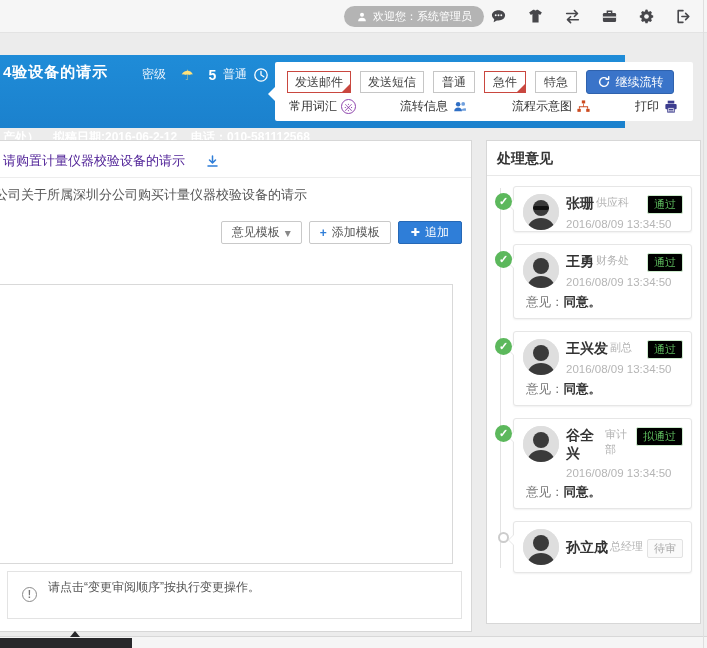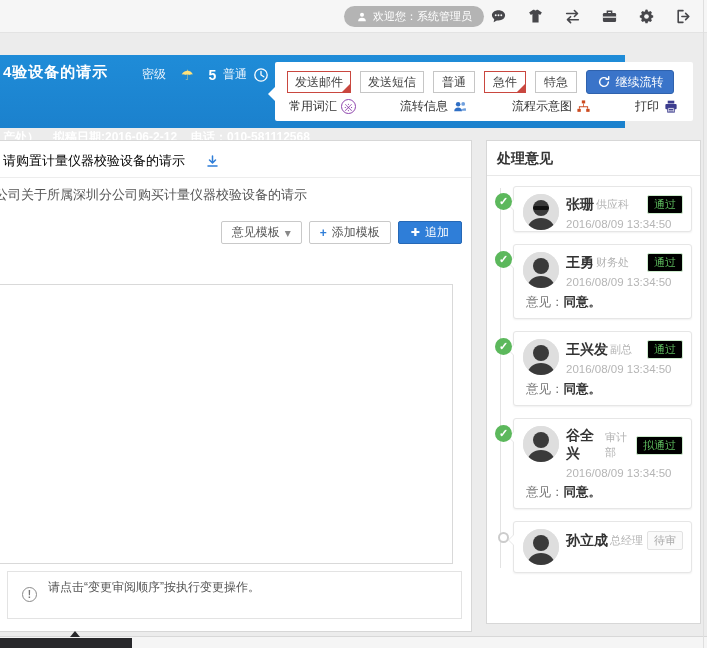--- a/index.html
+++ b/index.html
@@ -29,21 +29,21 @@
   .sbtn.red { border-color:#c9473f; }
   .sbtn.red:after { content:""; position:absolute; right:0; bottom:0; border-style:solid; border-width:0 0 8px 8px; border-color:transparent transparent #c9473f transparent; }
   .w64 { width:64px; } .w42 { width:42px; }
   .btn-primary { height:24px; width:88px; background:#3a74c9; border:1px solid #2f62ad; border-radius:3px; color:#fff; font-size:12px; display:flex; align-items:center; justify-content:center; gap:5px; cursor:pointer; }
   .link-row { position:absolute; left:14px; right:14px; top:36px; display:flex; justify-content:space-between; align-items:center; }
   .hlink { display:flex; align-items:center; gap:4px; font-size:12px; color:#333; cursor:pointer; }
   .circ-word { width:15px; height:15px; border:1px solid #8e44ad; color:#8e44ad; border-radius:50%; font-size:10px; display:flex; align-items:center; justify-content:center; }
 
   
   .doc-panel { position:absolute; left:-10px; top:140px; width:482px; height:492px; background:#fff; border:1px solid #d7d7d7; }
-  .att-line { position:absolute; left:12px; top:11px; font-size:13px; color:#000000; display:flex; align-items:center; gap:20px; }
+  .att-line { position:absolute; left:12px; top:11px; font-size:13px; color:#4c1d95; display:flex; align-items:center; gap:20px; }
   .doc-div1 { position:absolute; left:0; right:0; top:36px; border-bottom:1px solid #ededed; }
   .doc-line2 { position:absolute; left:4px; top:45px; font-size:13px; color:#555; }
   .doc-toolbar { position:absolute; right:9px; top:80px; display:flex; gap:7px; align-items:center; }
   .tbtn { height:23px; background:#fff; border:1px solid #c9c9c9; border-radius:2px; font-size:12px; color:#555; display:flex; align-items:center; justify-content:center; gap:5px; padding:0 10px; cursor:pointer; }
   .tbtn .plus { color:#2f7ed8; font-weight:bold; }
   .tbtn-primary { height:23px; background:#2f7ed8; border:1px solid #2668b5; border-radius:2px; color:#fff; font-size:12px; display:flex; align-items:center; gap:5px; padding:0 12px; cursor:pointer; }
   .editor { position:absolute; left:-4px; top:143px; width:466px; height:280px; border:1px solid #d9d9d9; background:#fff; resize:none; outline:none; font-family:"Liberation Sans",sans-serif; }
   .notice-box { position:absolute; left:16px; right:9px; top:430px; height:48px; border:1px solid #e3e3e3; background:#fff; }
   .info-ico { position:absolute; left:14px; top:15px; width:15px; height:15px; border:1px solid #8a8a8a; border-radius:50%; color:#777; font-size:10px; font-weight:bold; display:flex; align-items:center; justify-content:center; }
   .notice-text { position:absolute; left:40px; top:7px; font-size:12px; color:#555; line-height:17px; }
@@ -53,21 +53,21 @@
   .op-header { padding:9px 18px 7px 10px; font-size:14px; font-weight:bold; color:#333; border-bottom:1px solid #e8e8e8; }
   .timeline { position:relative; padding-top:10px; }
   .tl-line { position:absolute; left:13px; top:12px; height:380px; width:1px; background:#e3e3e3; }
   .op-card { position:relative; margin:0 8px 12px 26px; background:#fff; border:1px solid #e6e6e6; border-radius:3px; box-shadow:0 1px 2px rgba(0,0,0,.06); }
   .op-card:before { content:""; position:absolute; left:-6px; top:12px; border-top:6px solid transparent; border-bottom:6px solid transparent; border-right:6px solid #e6e6e6; }
   .op-card:after { content:""; position:absolute; left:-5px; top:13px; border-top:5px solid transparent; border-bottom:5px solid transparent; border-right:5px solid #fff; }
   .chk { position:absolute; left:-19px; top:6px; width:17px; height:17px; border-radius:50%; background:#5cb85c; color:#fff; font-size:11px; font-weight:bold; display:flex; align-items:center; justify-content:center; z-index:2; }
   .chk.pending { width:11px; height:11px; left:-16px; top:10px; background:#fff; border:2px solid #ccc; }
   .card-head { position:relative; padding:8px 8px 0 52px; min-height:44px; }
   .avatar { position:absolute; left:9px; top:7px; width:36px; height:36px; border-radius:50%; overflow:hidden; background:#e3e3e3; }
-  .nm-row { display:flex; align-items:center; gap:2px; }
+  .nm-row { display:flex; align-items:flex-start; gap:2px; }
   .nm { font-size:14px; font-weight:bold; color:#333; }
   .dept { font-size:11px; color:#b3b3b3; }
   .badge { margin-left:auto; font-size:11px; padding:1px 6px; border-radius:2px; white-space:nowrap; }
   .badge.ok { color:#5cb85c; background:#000000; border:1px solid #cdeccd; }
   .badge.wait { color:#aaa; background:#fafafa; border:1px solid #e2e2e2; }
   .date { font-size:11.5px; color:#b5b5b5; margin-top:4px; }
   .op-text { padding:5px 8px 8px 12px; font-size:12.5px; line-height:16px; }
   .op-label { color:#777; }
   .op-content { color:#333; font-weight:bold; }
 
@@ -348,21 +348,21 @@
     <div class="op-card">
       <span class="chk pending"></span>
       <div class="card-head" style="min-height:50px; padding-top:9px;">
         <span class="avatar">
           <svg width="36" height="36" viewBox="0 0 36 36">
               <rect width="36" height="36" fill="#dedede"></rect>
               <circle cx="18" cy="14" r="8" fill="#3a3a3a"></circle>
               <path d="M4 36c1-8 7-12 14-12s13 4 14 12z" fill="#3a3a3a"></path>
             </svg>
         </span>
-        <div class="nm-row" style="">
+        <div class="nm-row" style="margin-top:8px;">
           <span class="nm">孙立成</span>
           <span class="dept">总经理</span>
           <span class="badge wait">待审</span>
         </div>
       </div>
     </div>
 
   </div>
 </div>
 

